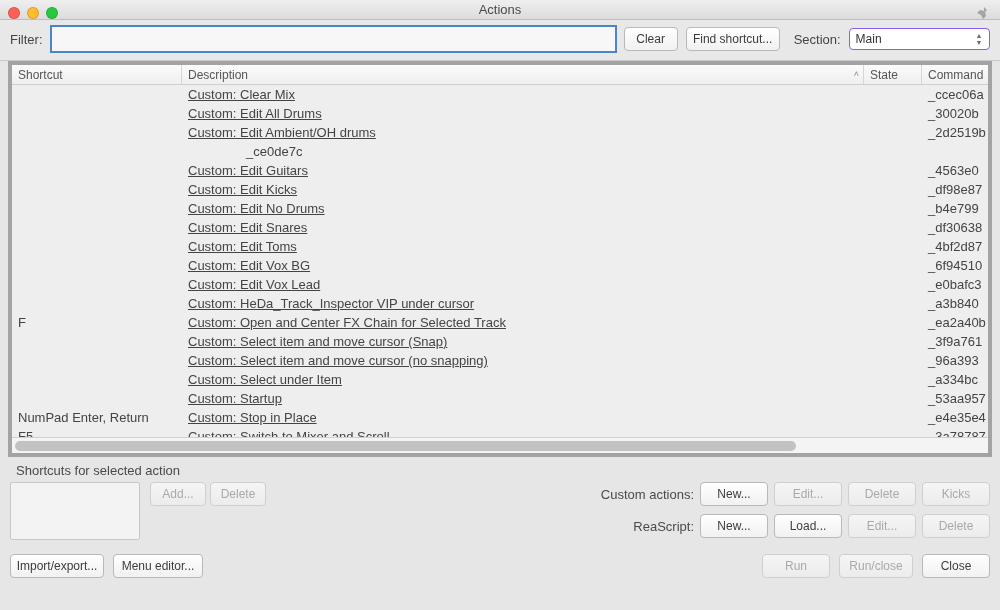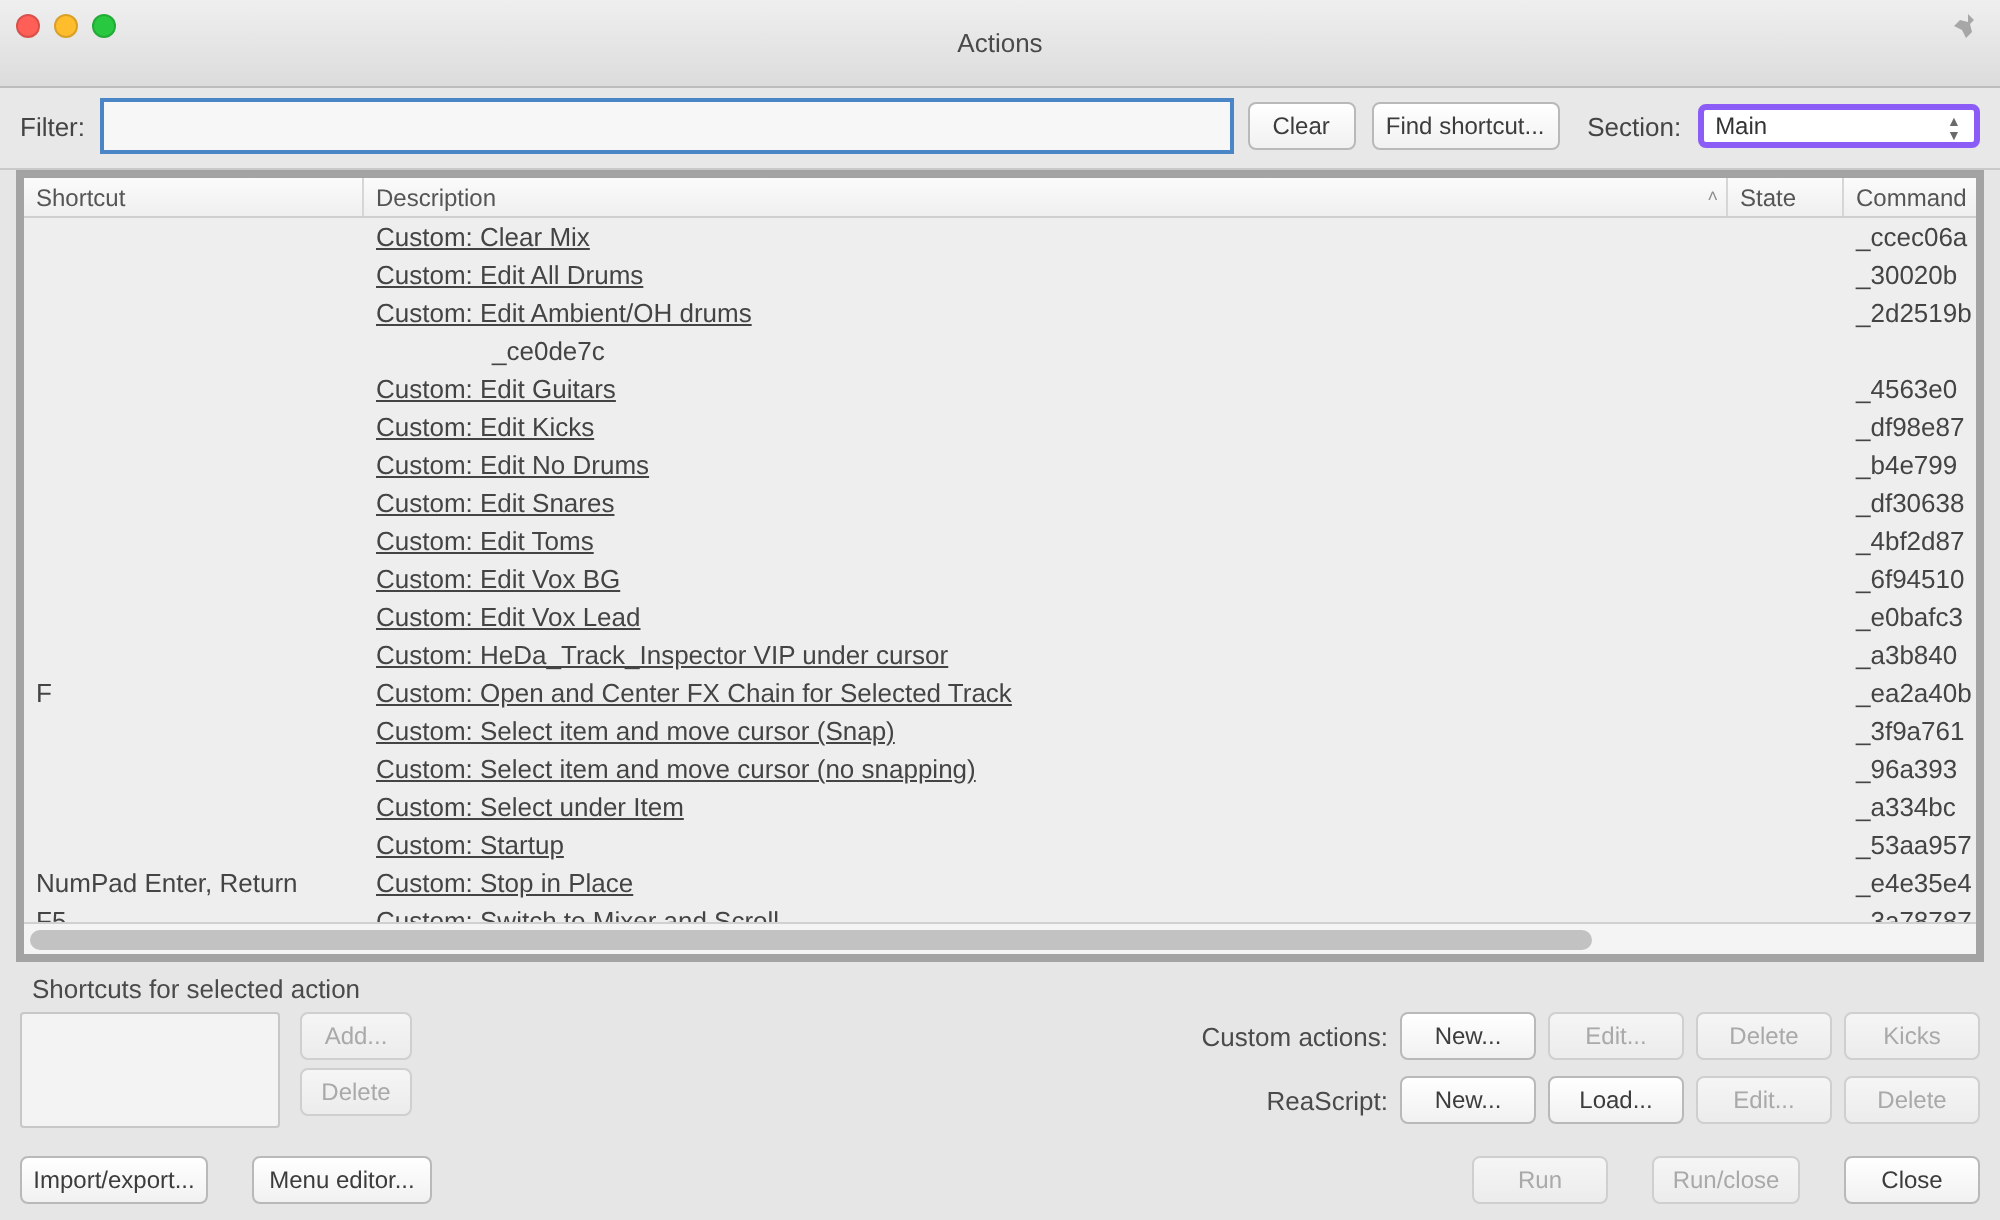--- a/index.html
+++ b/index.html
@@ -7,21 +7,21 @@
     margin: 0; padding: 0;
     width: 1000px; height: 610px;
     font-family: -apple-system, "Helvetica Neue", Arial, sans-serif;
     font-size: 13px;
     color: #3a3a3a;
     background: #e6e6e6;
     overflow: hidden;
   }
   
   .titlebar {
-    height: 44px;
+    height: 20px;
     background: linear-gradient(#efefef,#dcdcdc);
     border-bottom: 1px solid #bdbdbd;
     display: flex; align-items: center;
     position: relative;
   }
   .traffic { position: absolute; left: 8px; top: 7px; display:flex; gap:7px; }
   .dot { width: 12px; height: 12px; border-radius: 50%; border: 0.5px solid rgba(0,0,0,.15);}
   .dot.r{background:#ff5f57;} .dot.y{background:#ffbd2e;} .dot.g{background:#28c940;}
   .titlebar-title {
     position:absolute; left:50%; transform:translateX(-50%);
@@ -49,21 +49,21 @@
     height:24px; background:linear-gradient(#ffffff,#f1f1f1);
     border:1px solid #b9b9b9; border-radius:4px;
     font-size:12px; color:#3c3c3c; padding: 0 8px;
     display:inline-flex; align-items:center; justify-content:center;
     cursor:default; white-space:nowrap;
   }
   .mac-btn.disabled { color:#a9a9a9; background:linear-gradient(#f5f5f5,#ececec); border-color:#cfcfcf;}
   .sect-label { margin-left:6px; }
   .section-dd {
     width:148px; height:22px;
-    background:#fff; border:3px solid #8b5cf6; border-radius:4px;
+    background:#fff; border:1px solid #8b5cf6; border-radius:4px;
     display:flex; align-items:center; padding:0 6px;
     position:relative; font-size:12px; color:#333;
   }
   .section-dd .arrows {
     position:absolute; right:4px; top:1px; width:12px; height:18px;
     display:flex; flex-direction:column; align-items:center; justify-content:center;
     color:#6a6a6a; font-size:7px; line-height:7px;
   }
   
   .table-wrap {
@@ -107,28 +107,28 @@
     padding: 6px 10px 10px 10px; background:#e6e6e6;
   }
   .sfa-label { margin-left:6px; font-size:13px; color:#4a4a4a;}
   .lower-grid {
     display:flex; gap:10px; margin-top:4px;
   }
   .sfa-box {
     width:130px; height:58px; border:1px solid #c7c7c7; background:#f3f3f3;
     border-radius:2px;
   }
-  .sfa-buttons { display:flex; flex-direction:column; gap:4px; }
+  .sfa-buttons { display:flex; flex-direction:row; gap:4px; }
   .spacer { flex:1; }
   .right-rows { display:flex; flex-direction:column; gap:8px; align-items:flex-end; margin-left:auto;}
   .right-row { display:flex; gap:6px; align-items:center; }
   .right-row .field-label { color:#4a4a4a; font-size:13px; }
   .btn-w { width:68px; }
   .bottom-row {
-    display:flex; gap:22px; margin-top:14px; align-items:flex-end;
+    display:flex; gap:9px; margin-top:14px; align-items:flex-end;
   }
   .bottom-row .spacer { flex:1; }
 </style>
 </head>
 <body>
 
 <div class="titlebar">
   <div class="traffic">
     <div class="dot r"></div>
     <div class="dot y"></div>

